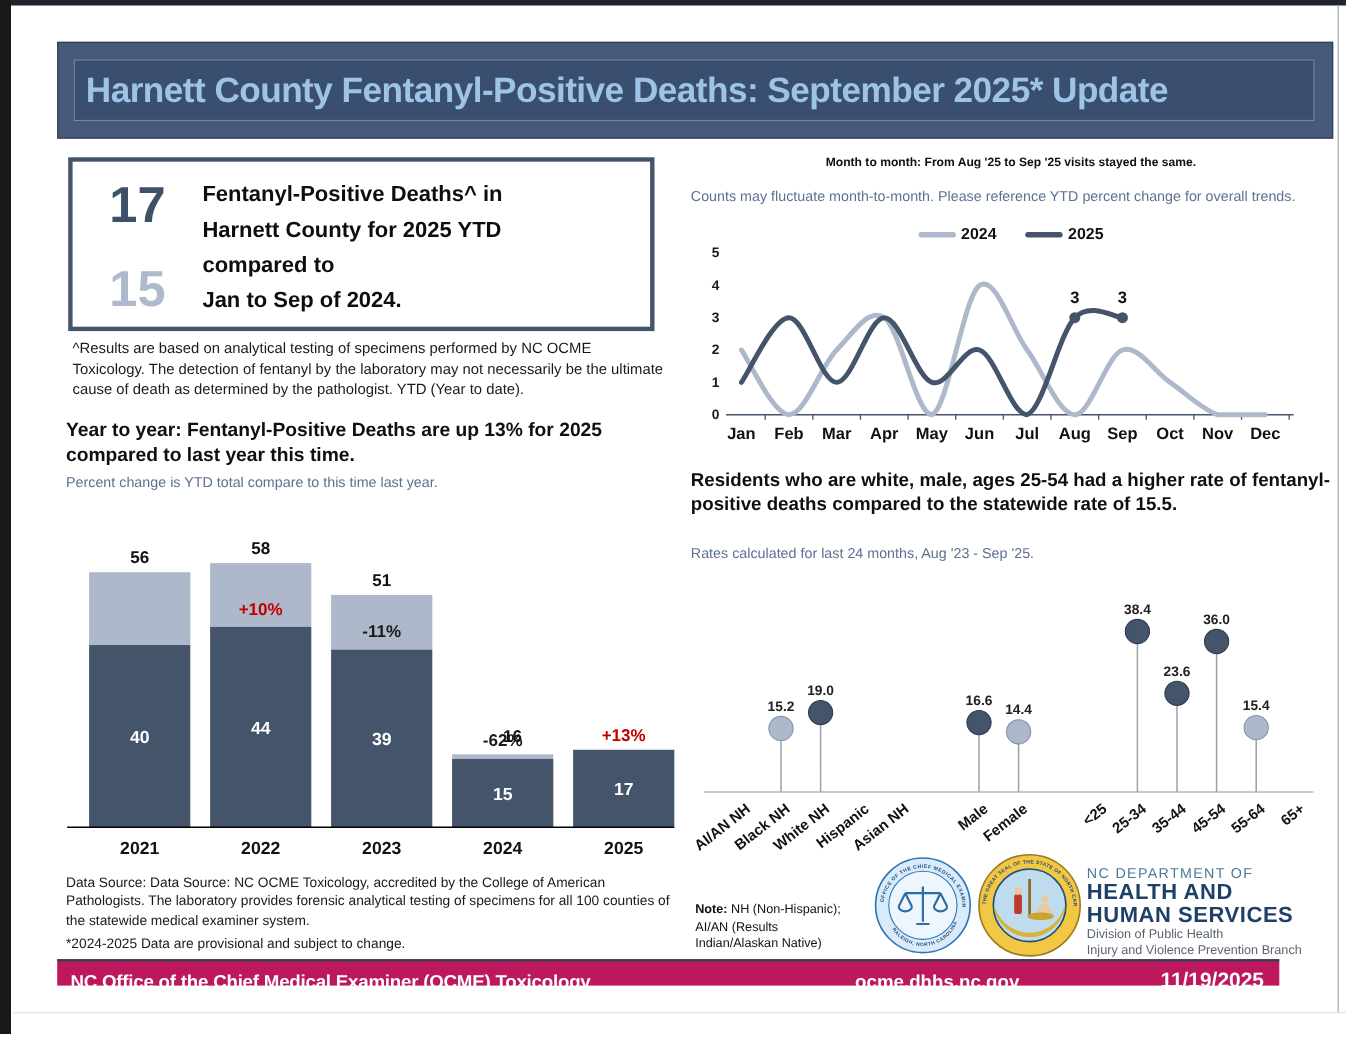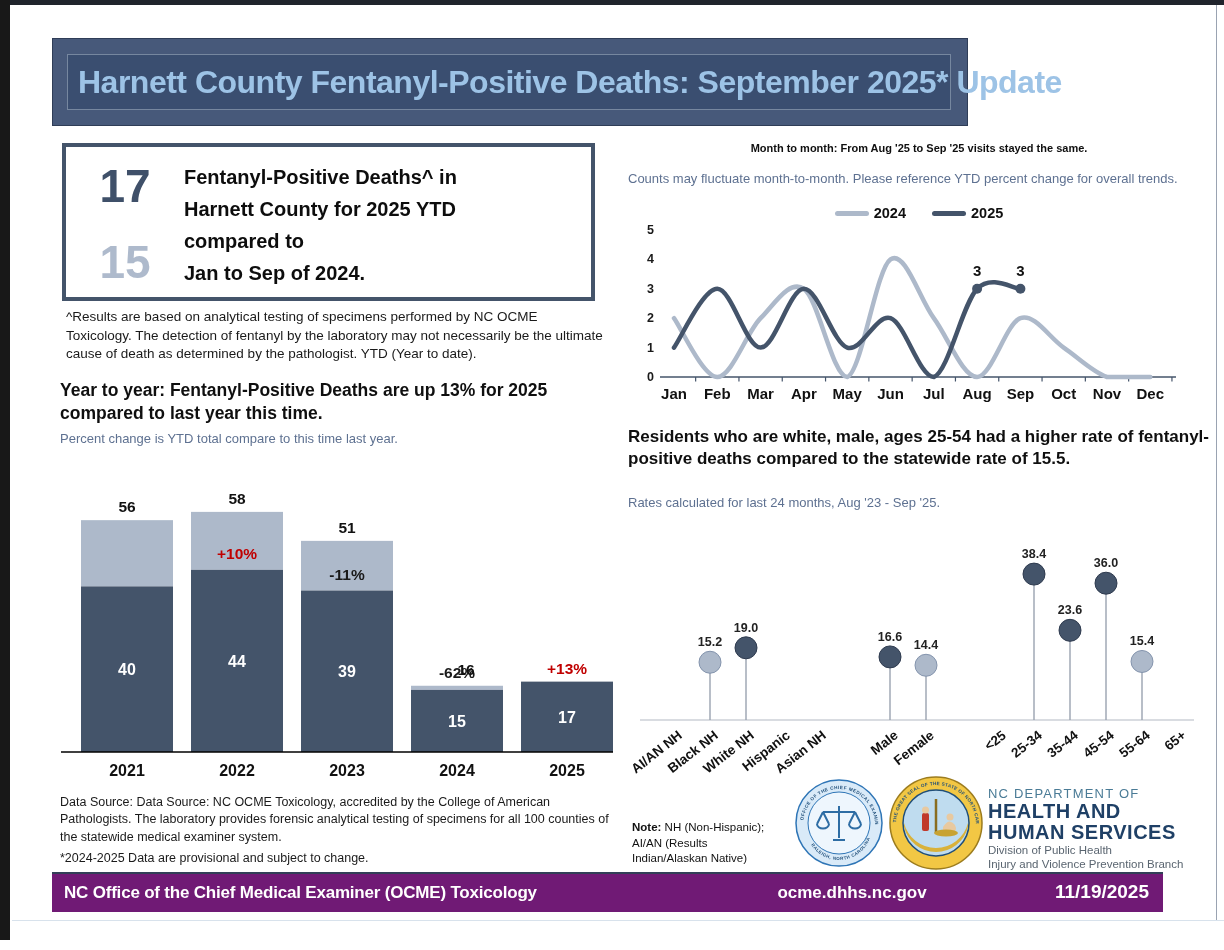--- a/index.html
+++ b/index.html
@@ -9,21 +9,21 @@
 
   .abs { position:absolute; }
 
   
   #top-edge   { left:0; top:0; width:1224px; height:5px; background:#20242c; }
   #left-edge  { left:0; top:0; width:10px; height:940px; background:#181818; }
   #right-edge { left:1216px; top:5px; width:1px; height:916px; background:#9aa3b2; }
   #bottom-rule{ left:12px; top:920px; width:1212px; height:1px; background:#d8e2ec; }
 
   
-  #banner { left:52px; top:38px; width:916px; height:88px; background:#47597A;
+  #banner { left:52px; top:38px; width:1160px; height:88px; background:#47597A;
             border:1px solid #2f3d57; }
   #banner-inner { position:absolute; left:14px; top:15px; right:16px; bottom:15px;
             background:#3A4E70; border:1px solid #76879F; display:flex; align-items:center; }
   #banner-title { color:#9DC3E6; font-size:32px; font-weight:700; letter-spacing:-0.5px;
             padding-left:10px; white-space:nowrap; }
 
   
   #stat-box { left:62px; top:143px; width:533px; height:158px; background:#fff;
             border:4px solid #44546A; display:flex; }
   #stat-nums { width:118px; text-align:center; }
@@ -67,21 +67,21 @@
   #note-block { left:632px; top:820px; width:150px; font-size:11.5px; color:#111;
             line-height:1.35; }
   #ocme-seal { left:794px; top:778px; }
   #nc-seal   { left:888px; top:775px; }
   #dhhs-block { left:988px; top:786px; }
   #dhhs-line1 { font-size:13px; color:#4A7B96; letter-spacing:1.2px; }
   .dhhs-bold { font-size:20px; font-weight:800; color:#1F4066; line-height:21px;
             letter-spacing:0.5px; }
   .dhhs-small { font-size:11.5px; color:#5A6570; line-height:14px; }
 
-  #footer-bar { left:52px; top:872px; width:1111px; height:40px; background:#701a75;
+  #footer-bar { left:52px; top:872px; width:1111px; height:24px; background:#be185d;
             border-top:2px solid #323f57; }
   #footer-left { position:absolute; left:12px; top:9px; color:#fff; font-size:17px;
             font-weight:700; letter-spacing:-0.2px; }
   #footer-center { position:absolute; left:660px; top:9px; width:280px; text-align:center;
             color:#fff; font-size:17px; font-weight:700; }
   #footer-right { position:absolute; right:14px; top:7px; color:#fff; font-size:19px;
             font-weight:700; }
 
   svg text { font-family:"Liberation Sans", sans-serif; }
 </style>

